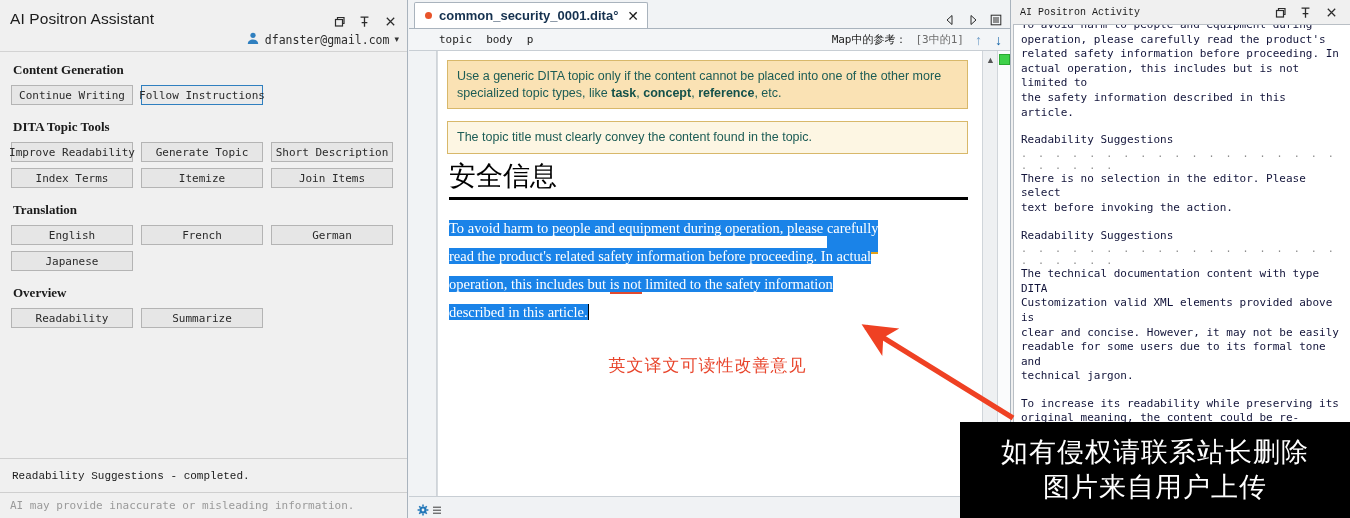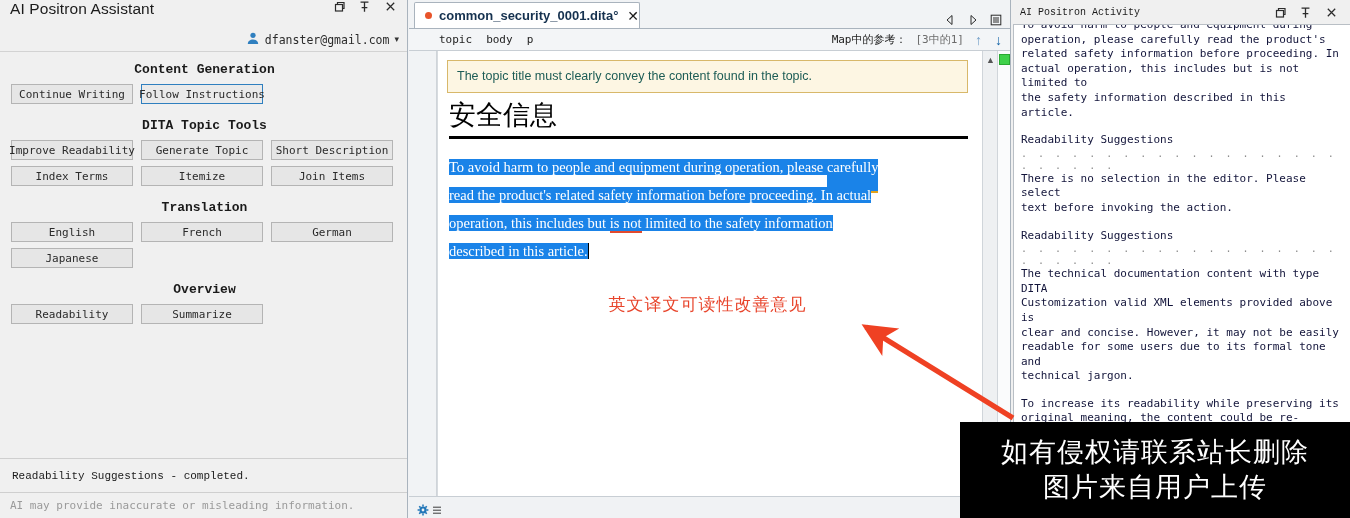--- a/index.html
+++ b/index.html
@@ -19,21 +19,21 @@
   
   #left-panel {
     position: absolute; left: 0; top: 0;
     width: 408px; height: 518px;
     background: #f0f0f0;
     border-right: 1px solid #a9b3bd;
     display: flex; flex-direction: column;
   }
   .lp-title-bar {
     height: 28px; flex: none;
-    display: flex; align-items: flex-start;
+    display: flex; align-items: flex-end;
     padding: 0 6px 0 10px;
     background: #f0f0f0;
   }
   .lp-title {
     font-size: 15.5px; color: #1b1b1b;
     font-family: "Liberation Sans", sans-serif;
     letter-spacing: .1px;
     flex: 1;
   }
   .win-btns { display: flex; align-items: center; gap: 13px; padding-right: 4px; }
@@ -55,23 +55,22 @@
     font-size: 9px; color: #333; line-height: 1;
   }
 
   .lp-body {
     flex: 1; overflow: hidden;
     padding: 10px 11px 0 11px;
     background: #f0f0f0;
   }
   .section-head {
     font-size: 13px; font-weight: bold; color: #1a1a1a;
-    font-family: Liberation Mono, monospace;
+    font-family: Liberation Serif, serif;
     margin: 0 0 7px 2px;
-    text-align: center;
   }
   .section-head.spaced { margin-top: 14px; }
   .btn-row { display: flex; gap: 8px; margin-bottom: 6px; }
   .pbtn {
     width: 122px; height: 20px;
     background: #e6e6e6;
     border: 1px solid #b4b4b4;
     font-family: "DejaVu Sans Mono", monospace;
     font-size: 11px; color: #2a2a2a;
     display: flex; align-items: center; justify-content: center;
@@ -108,21 +107,21 @@
   }
   .tabbar {
     height: 28px; flex: none;
     display: flex; align-items: flex-end;
     background: #f1f3f5;
     position: relative;
   }
   .tab {
     height: 26px; margin-left: 5px;
     display: flex; align-items: center; gap: 7px;
-    padding: 0 0 0 10px;
+    padding: 0 8px 0 10px;
     background: #ffffff;
     border: 1px solid #a9b3bd;
     border-bottom: none;
     border-radius: 2px 2px 0 0;
     cursor: default;
     justify-content: center;
   }
   .tab-dot { width: 7px; height: 7px; border-radius: 50%; background: #e8542a; flex: none; }
   .tab-label {
     font-size: 13px; font-weight: bold; color: #15314f;
@@ -446,20 +445,23 @@
         <span class="ref-arrow up">↑</span>
         <span class="ref-arrow down">↓</span>
       </div>
     </div>
 
     <div class="editor-main">
       <div class="gutter"></div>
 
       <div class="doc-area">
 
+        <div class="callout shortdesc">
+          <span>Use a generic DITA topic only if the content cannot be placed into one of the other more specialized topic types, like </span><b>task</b><span>, </span><b>concept</b><span>, </span><b>reference</b><span>, etc.</span>
+        </div>
 
         <div class="callout titlehint">The topic title must clearly convey the content found in the topic.</div>
 
         <div class="doc-title">安全信息</div>
         <div class="title-rule"></div>
 
         <div class="doc-para"><span class="sel">To avoid harm to people and equipment during operation, please </span><span class="sel u-warn">carefully</span><span class="sel"> read the product's related safety information before proceeding. In actual operation, this includes but </span><span class="sel u-err">is not</span><span class="sel"> limited to the safety information described in this article.</span><span class="caret-bar"></span></div>
 
         <div class="cn-note">英文译文可读性改善意见</div>
       </div>

